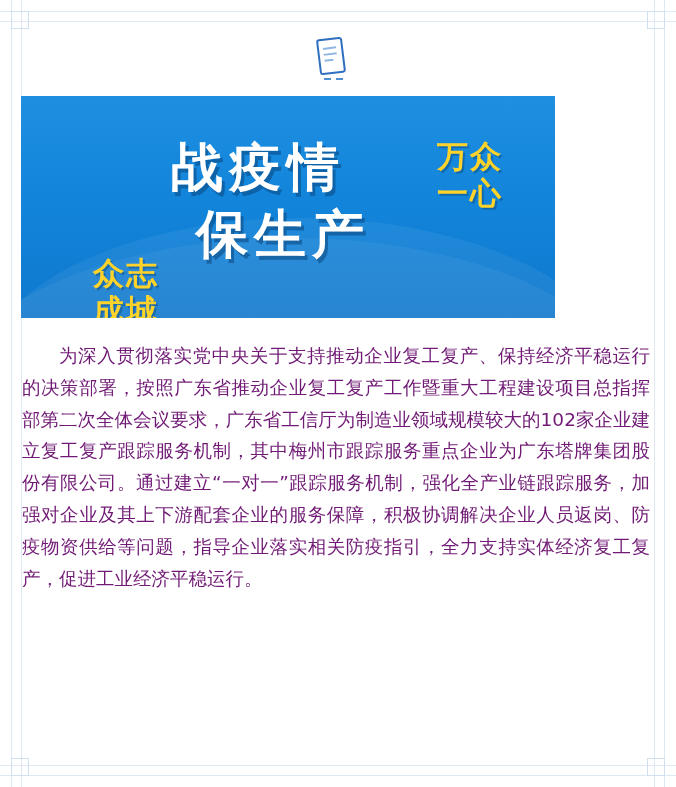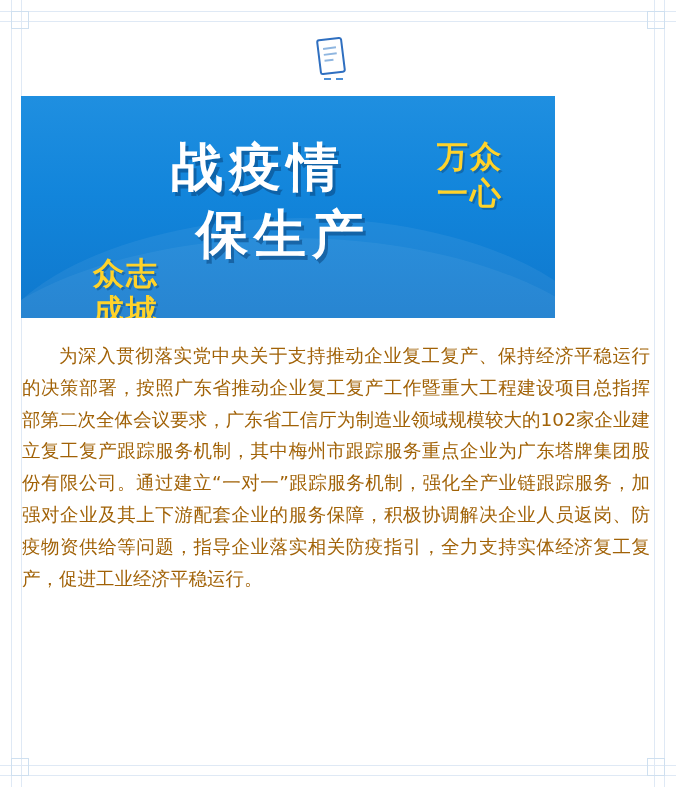--- a/index.html
+++ b/index.html
@@ -137,21 +137,21 @@
     top: 118px;
     margin-top: 41px;
   }
 
   
   .article {
     position: absolute;
     left: 22px;
     top: 340px;
     width: 628px;
-    color: #a16207;
+    color: #701a75;
     font-family: "DejaVu Sans", sans-serif;
     font-size: 18.5px;
     line-height: 1.72;
     text-align: justify;
     text-justify: inter-ideograph;
   }
   .article p {
     margin: 0 0 2px 0;
     text-indent: 2em;
   }

